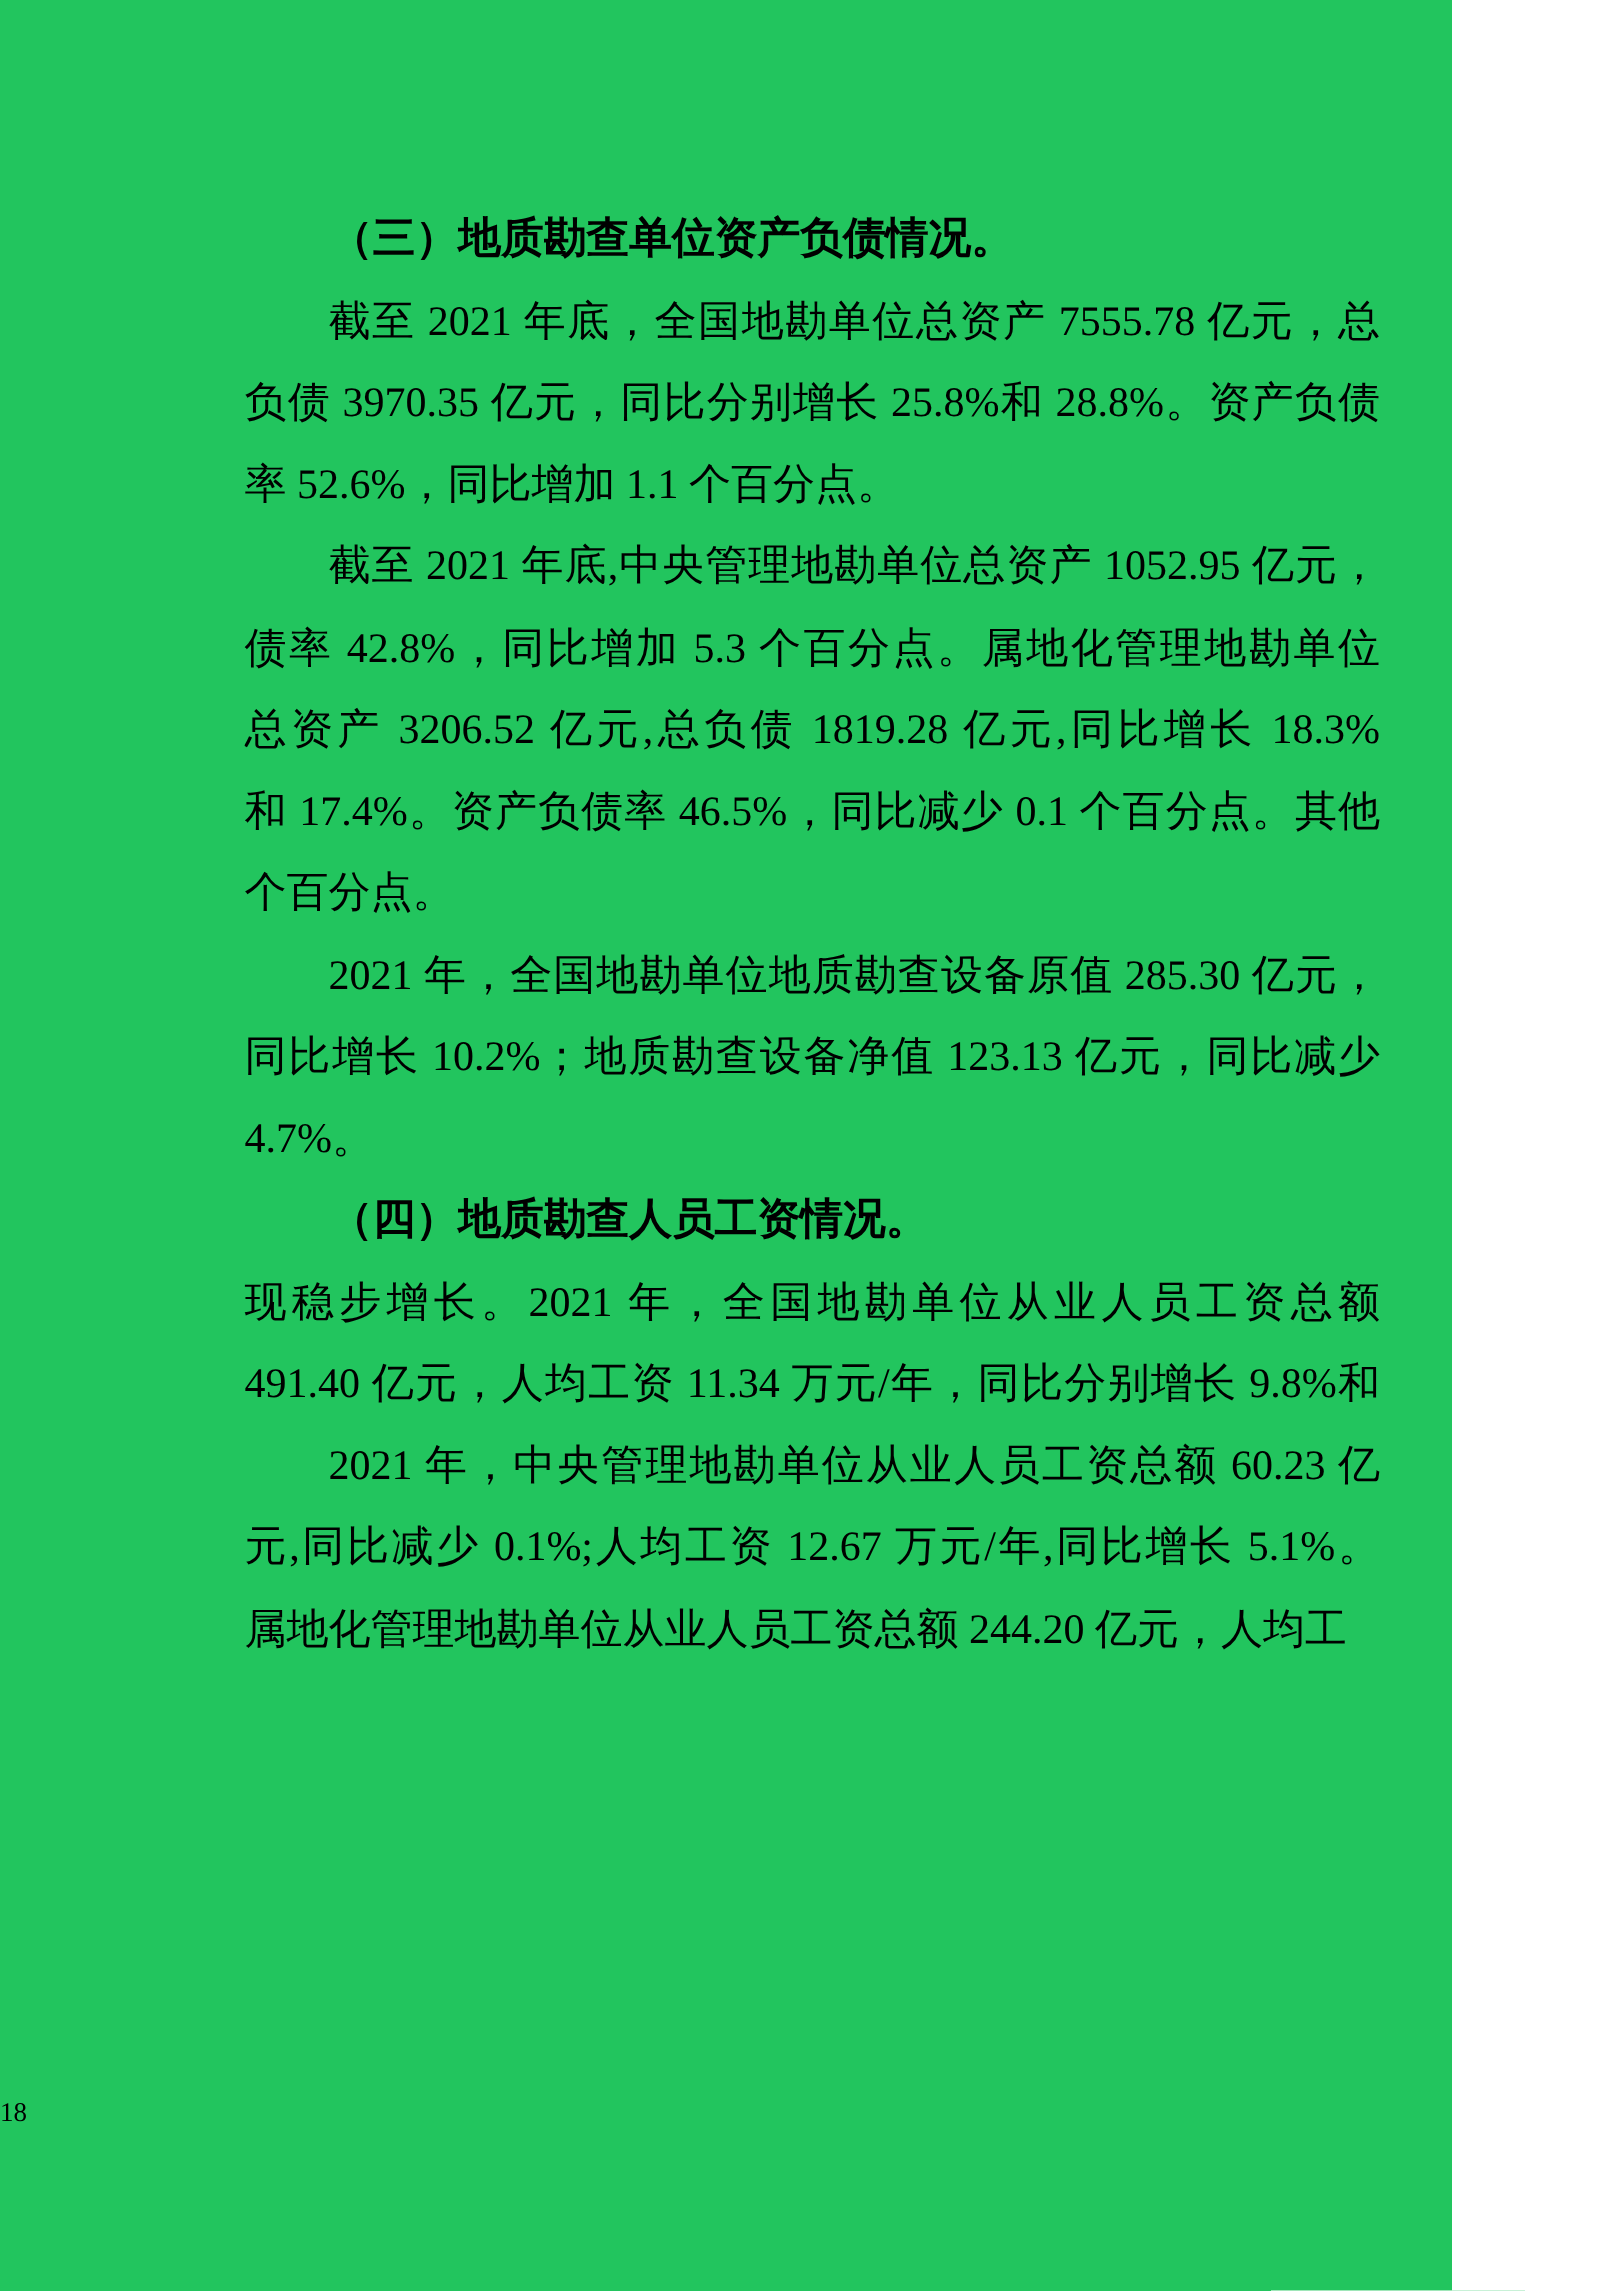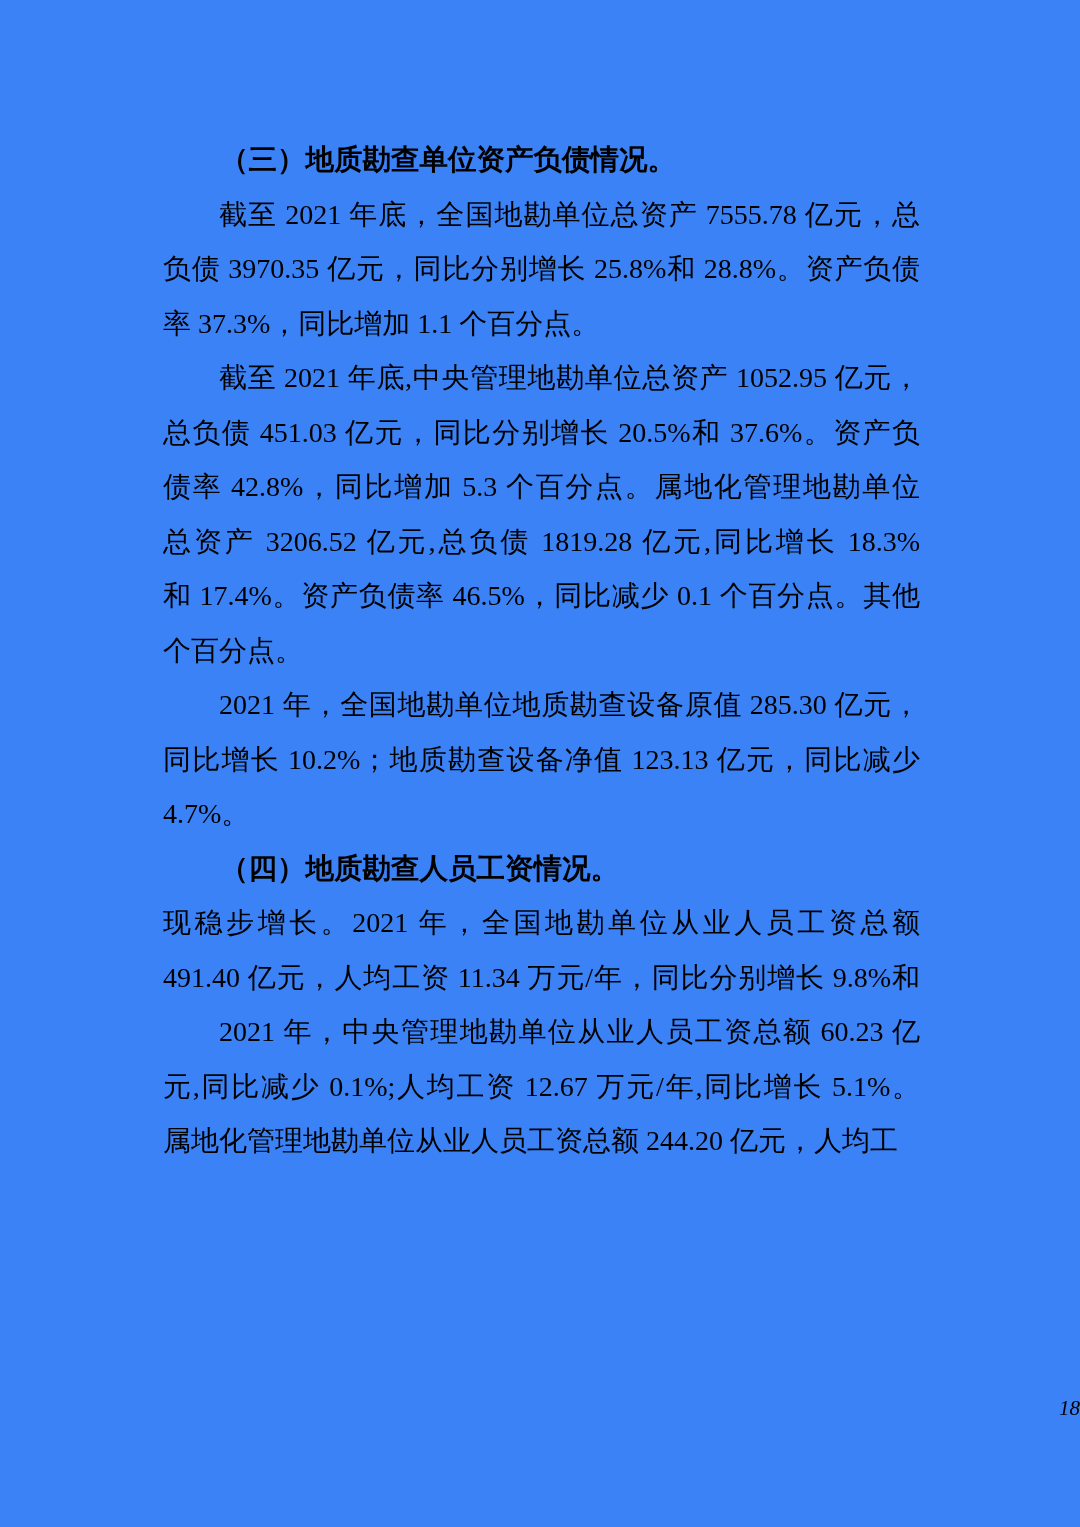--- a/index.html
+++ b/index.html
@@ -2,23 +2,23 @@
 <html><head>
 <meta charset="utf-8">
 <style>
   html, body {
     margin: 0;
     padding: 0;
     background: #ffffff;
   }
   .page {
     position: relative;
-    width: 1080px;
+    width: 968px;
     height: 1527px;
-    background: #3b82f6;
+    background: #22c55e;
     font-family: "Liberation Serif", "DejaVu Serif", serif;
     color: #000000;
     overflow: hidden;
   }
   .content {
     position: absolute;
     left: 163px;
     top: 133px;
     width: 757px;
   }
@@ -37,43 +37,41 @@
     text-align: left;
     text-align-last: left;
   }
   .line.first { text-indent: 2em; }
   .line.last { text-align-last: left; }
   .page-number {
     position: absolute;
     left: 0;
     top: 1394px;
     width: 100%;
-    text-align: right;
-    font-size: 21px;
+    text-align: left;
+    font-size: 18px;
     line-height: 28px;
     color: #000000;
-    font-style: italic;
   }
 </style>
 </head>
 <body>
 
 <div class="page">
   <div class="content">
       <div class="block heading">
         <div class="line first last">（三）地质勘查单位资产负债情况。</div>
       </div>
       <div class="block para">
         <div class="line first">截至 2021 年底，全国地勘单位总资产 7555.78 亿元，总</div>
         <div class="line">负债 3970.35 亿元，同比分别增长 25.8%和 28.8%。资产负债</div>
-        <div class="line last">率 37.3%，同比增加 1.1 个百分点。</div>
+        <div class="line last">率 52.6%，同比增加 1.1 个百分点。</div>
       </div>
       <div class="block para">
         <div class="line first">截至 2021 年底,中央管理地勘单位总资产 1052.95 亿元，</div>
-        <div class="line">总负债 451.03 亿元，同比分别增长 20.5%和 37.6%。资产负</div>
         <div class="line">债率 42.8%，同比增加 5.3 个百分点。属地化管理地勘单位</div>
         <div class="line">总资产 3206.52 亿元,总负债 1819.28 亿元,同比增长 18.3%</div>
         <div class="line">和 17.4%。资产负债率 46.5%，同比减少 0.1 个百分点。其他</div>
         <div class="line last">个百分点。</div>
       </div>
       <div class="block para">
         <div class="line first">2021 年，全国地勘单位地质勘查设备原值 285.30 亿元，</div>
         <div class="line">同比增长 10.2%；地质勘查设备净值 123.13 亿元，同比减少</div>
         <div class="line last">4.7%。</div>
       </div>

